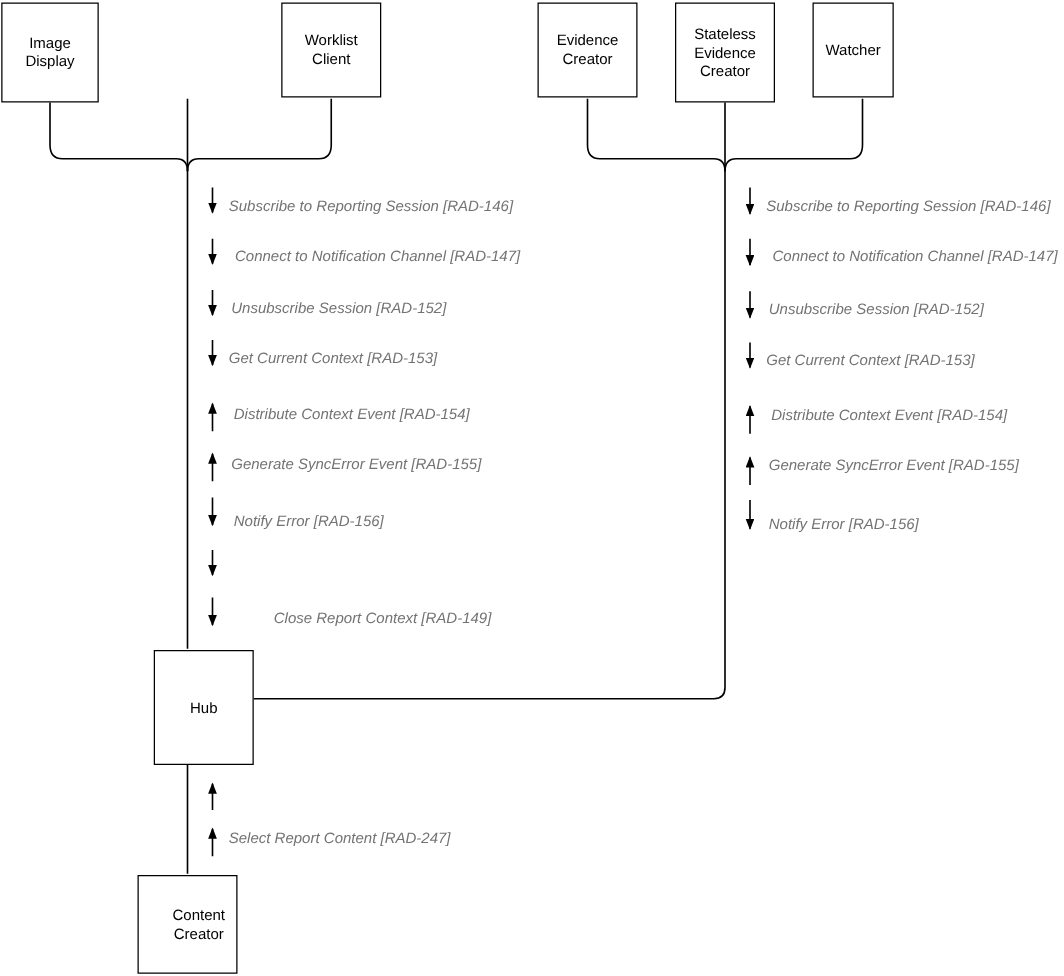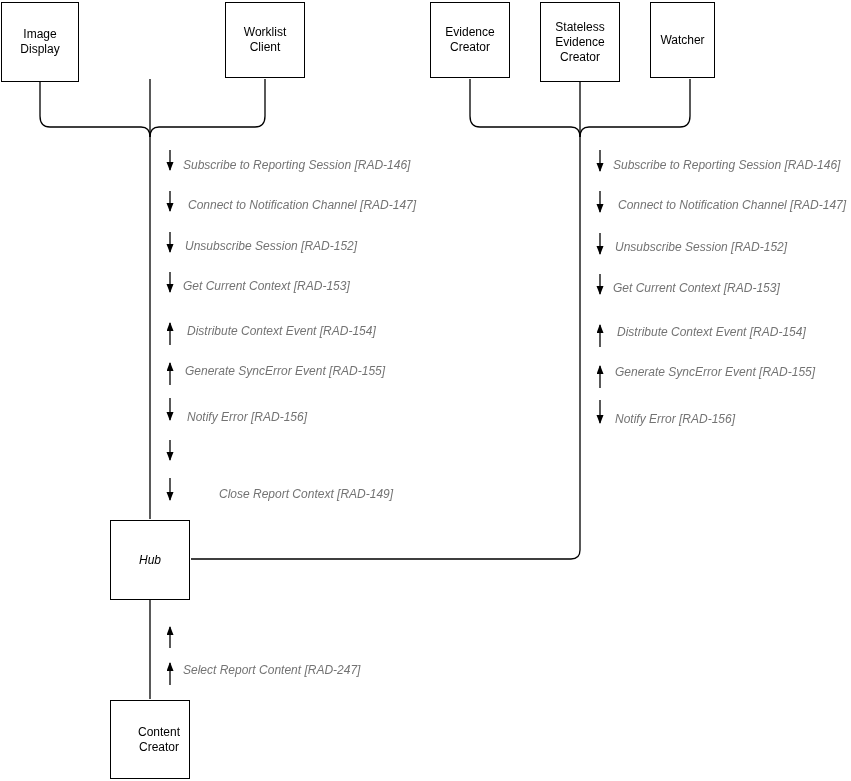--- a/index.html
+++ b/index.html
@@ -43,21 +43,21 @@
     white-space: nowrap;
     font-style: italic;
   }
   
   #node-image-display      { left: 1px;   top: 2px;   width: 78px; height: 80px; }
   #node-report-creator     { left: 110px; top: 2px;   width: 80px; height: 76px; }
   #node-worklist-client    { left: 225px; top: 2px;   width: 80px; height: 76px; }
   #node-evidence-creator   { left: 430px; top: 2px;   width: 80px; height: 76px; }
   #node-stateless-evidence-creator { left: 540px; top: 2px; width: 80px; height: 80px; }
   #node-watcher            { left: 650px; top: 2px;   width: 65px; height: 76px; }
-  #node-hub                { left: 110px; top: 520px; width: 80px; height: 80px; font-style: italic; }
+  #node-hub                { left: 123px; top: 520px; width: 80px; height: 92px; }
   #node-content-creator    { left: 110px; top: 700px; width: 80px; height: 79px; padding-left: 20px; }
   
   .lf0 { left: 183px; top: 157px; }
   .lf1 { left: 188px; top: 197px; }
   .lf2 { left: 185px; top: 238px; }
   .lf3 { left: 183px; top: 278px; }
   .lf4 { left: 187px; top: 323px; }
   .lf5 { left: 185px; top: 363px; }
   .lf6 { left: 187px; top: 409px; }
   .lf7 { left: 185px; top: 447px; }

